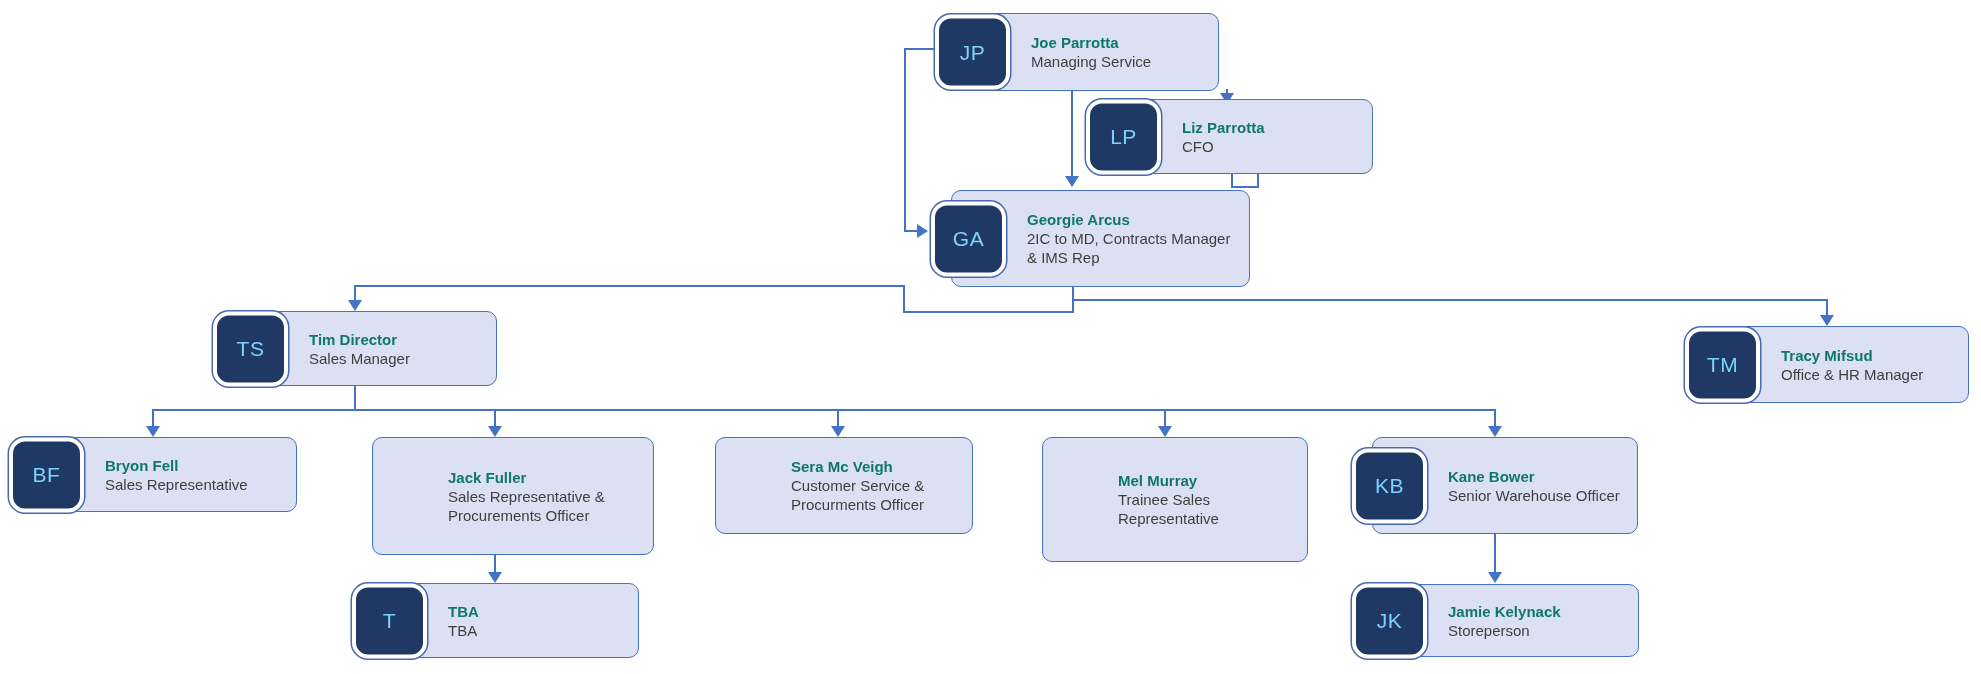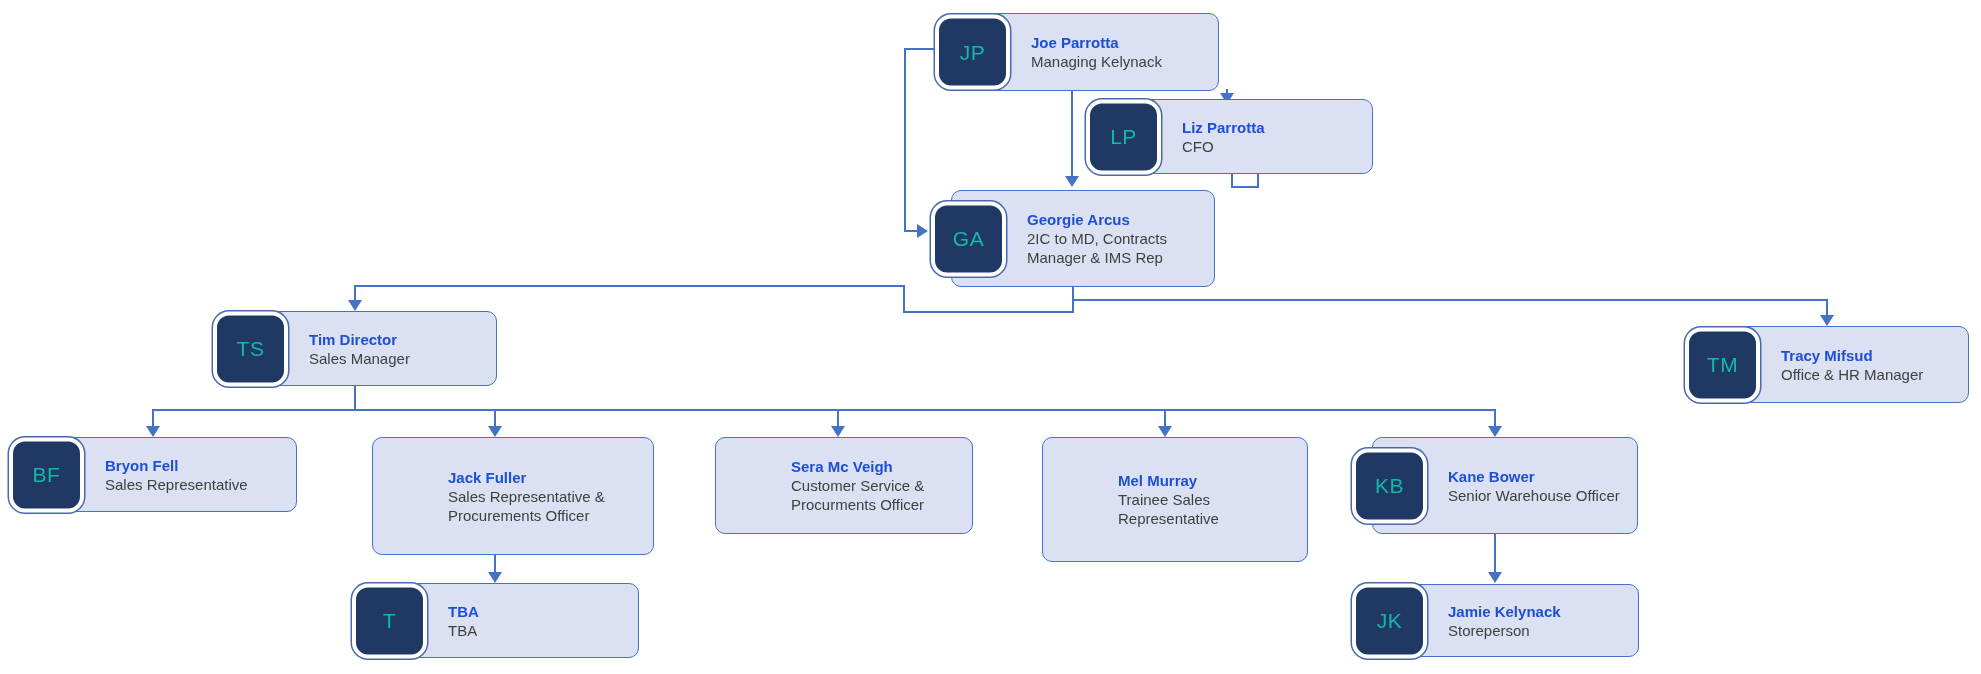--- a/index.html
+++ b/index.html
@@ -14,37 +14,37 @@
   .node .label{
     position:absolute;left:20px;top:0;right:0;bottom:0;
     background:#dbe1f2;
     border:1.5px solid #4472c4;
     border-radius:10px;
     box-sizing:border-box;
     padding:6px 10px 6px 75px;
     display:flex;flex-direction:column;justify-content:center;
   }
   .node .name{
-    font-weight:bold;font-size:15px;line-height:19px;color:#1d4ed8;
+    font-weight:bold;font-size:15px;line-height:19px;color:#0f766e;
     white-space:pre-line;
   }
   .node .title{
     font-size:15px;line-height:19px;color:#3f3f3f;
   }
   .node .badge{
     position:absolute;left:0;top:50%;transform:translateY(-50%);
     width:67px;height:67px;
     background:#1f3864;
     border:4.5px solid #ffffff;
     border-radius:16px;
     box-shadow:0 0 0 1.5px #4a69ad;
     display:flex;align-items:center;justify-content:center;
   }
   .node .initials{
-    color:#14b8a6;font-size:21px;letter-spacing:0.5px;
+    color:#7dd3fc;font-size:21px;letter-spacing:0.5px;
   }
   .line{position:absolute;background:#4472c4;}
   .arrow-down{
     position:absolute;width:0;height:0;
     border-left:7px solid transparent;
     border-right:7px solid transparent;
     border-top:11px solid #4472c4;
   }
   .arrow-right{
     position:absolute;width:0;height:0;
@@ -90,38 +90,38 @@
     <div class="arrow-down" style="left: 146px; top: 426px;"></div>
     <div class="arrow-down" style="left: 488px; top: 426px;"></div>
     <div class="arrow-down" style="left: 831px; top: 426px;"></div>
     <div class="arrow-down" style="left: 1158px; top: 426px;"></div>
     <div class="arrow-down" style="left: 1488px; top: 426px;"></div>
     <div class="arrow-down" style="left: 488px; top: 572px;"></div>
     <div class="arrow-down" style="left: 1488px; top: 572px;"></div>
     <div class="node" style="left: 935px; top: 13px; width: 284px; height: 78px;">
       <div class="label">
         <div class="name">Joe Parrotta</div>
-        <div class="title">Managing Kelynack</div>
+        <div class="title">Managing Service</div>
       </div>
       <div class="badge">
         <span class="initials">JP</span>
       </div>
     </div>
 
     <div class="node" style="left: 1086px; top: 99px; width: 287px; height: 75px;">
       <div class="label">
         <div class="name">Liz Parrotta</div>
         <div class="title">CFO</div>
       </div>
       <div class="badge">
         <span class="initials">LP</span>
       </div>
     </div>
 
-    <div class="node" style="left: 931px; top: 190px; width: 284px; height: 97px;">
+    <div class="node" style="left: 931px; top: 190px; width: 319px; height: 97px;">
       <div class="label">
         <div class="name">Georgie Arcus</div>
         <div class="title">2IC to MD, Contracts Manager &amp; IMS Rep</div>
       </div>
       <div class="badge">
         <span class="initials">GA</span>
       </div>
     </div>
 
     <div class="node" style="left: 213px; top: 311px; width: 284px; height: 75px;">

